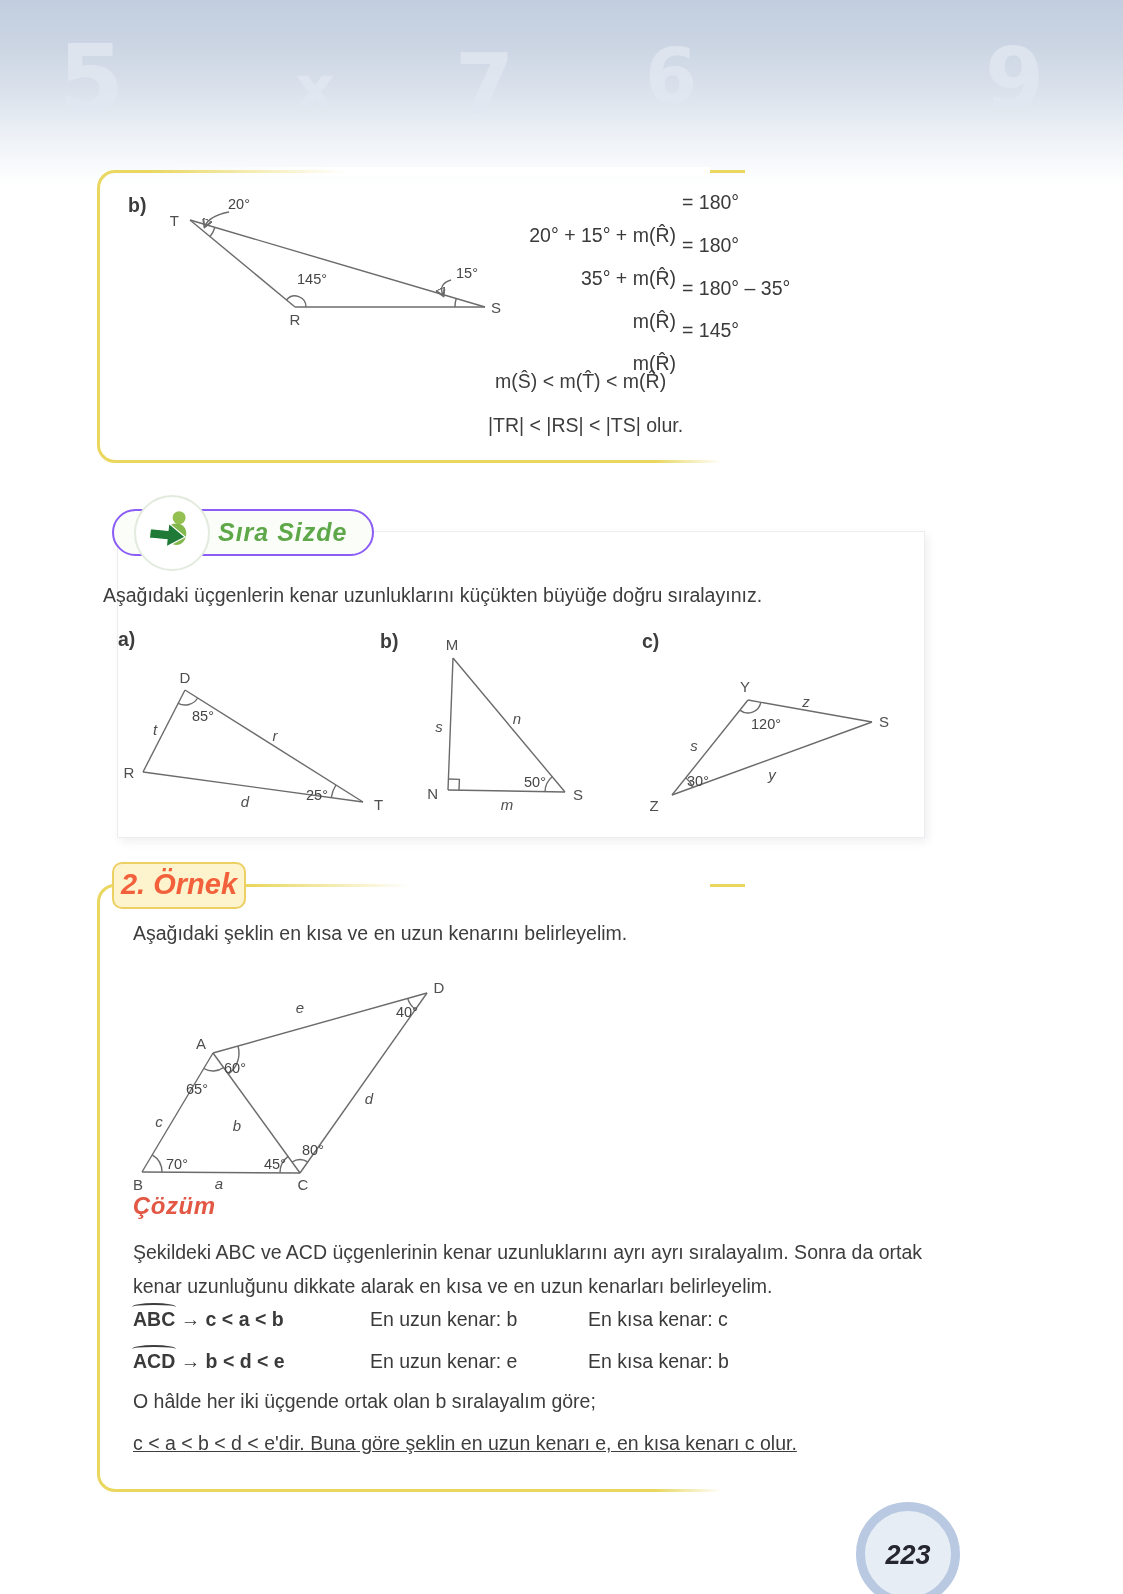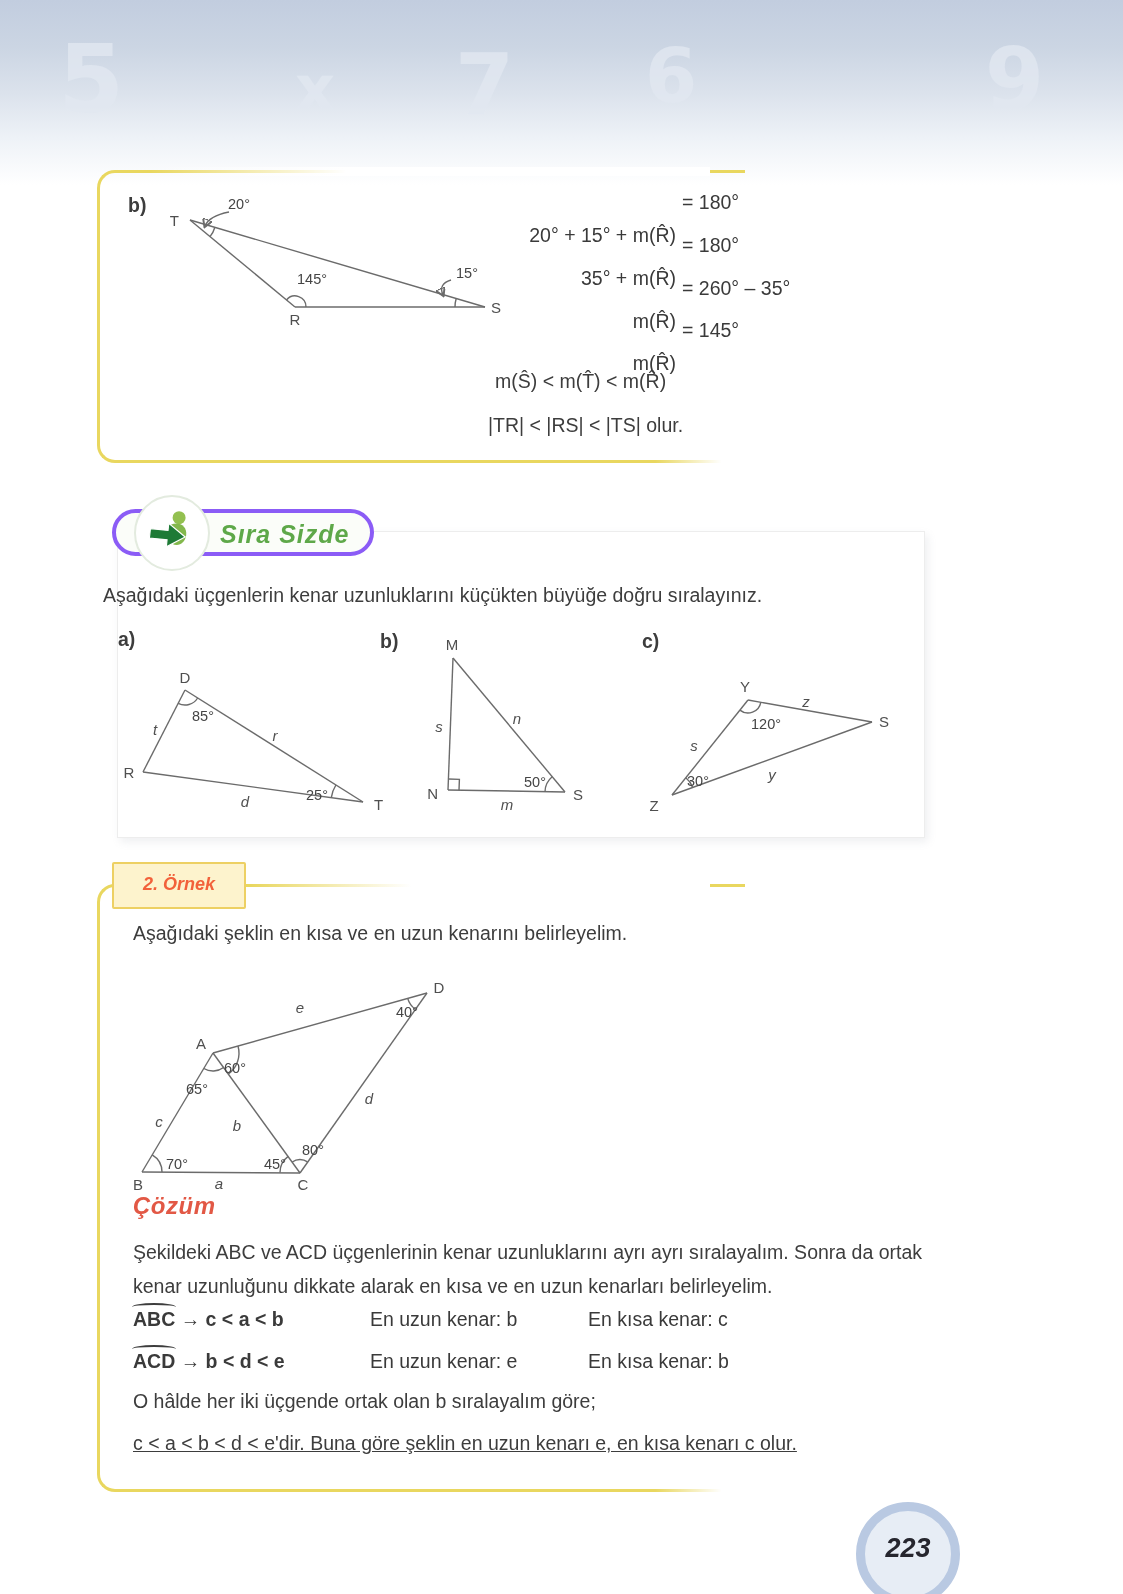--- a/index.html
+++ b/index.html
@@ -28,46 +28,46 @@
   svg.fig { position:absolute; z-index:3; overflow:visible; }
   svg.fig path, svg.fig line, svg.fig rect { stroke:#6b6b6b; stroke-width:1.4; fill:none; }
   svg.fig text { fill:#4f4f4f; font-size:15px; font-family:"Liberation Sans",sans-serif; }
   svg.fig text.ang { fill:#454545; font-size:14.5px; }
   svg.fig text.side { font-style:italic; font-size:15px; }
 
   
   .sira-panel { position:absolute; left:117px; top:531px; width:808px; height:307px;
     background:#fff; border:1px solid #ededed; box-shadow:3px 4px 8px rgba(140,150,160,.14); z-index:1; }
   .sira-pill { position:absolute; left:112px; top:509px; width:262px; height:47px;
-    border:4px solid #8b5cf6; border-radius:24px; background:#fbfdf9; z-index:4; }
+    border:2px solid #8b5cf6; border-radius:24px; background:#fbfdf9; z-index:4; }
   .sira-pill-label { display:block; padding-left:104px; line-height:42px; color:#5ea849;
     font-size:25px; font-weight:bold; font-style:italic; letter-spacing:1px; }
   .sira-circle { position:absolute; left:134px; top:495px; width:76px; height:76px;
     background:#ffffff; border:2px solid #e3ebdf; border-radius:50%; z-index:5;
     display:flex; align-items:center; justify-content:center; }
 
   
   .ornek-badge { position:absolute; left:112px; top:862px; width:134px; height:47px;
-    background:#fdf3cd; border:2.5px solid #edd063; border-radius:2px; z-index:5;
-    text-align:center; line-height:41px; color:#f2613b; font-size:18px; font-weight:bold; font-style:italic; }
+    background:#fdf3cd; border:2.5px solid #edd063; border-radius:10px; z-index:5;
+    text-align:center; line-height:41px; color:#f2613b; font-size:29px; font-weight:bold; font-style:italic; }
 
   .script-title { font-weight:bold; font-style:italic; letter-spacing:.5px; }
 
   .sol-row { position:absolute; left:133px; width:680px; height:30px; color:#3a3a3a; font-size:19.5px; z-index:3; }
   .sol-row .c1 { position:absolute; left:0;font-weight:bold; }
   .sol-row .c2 { position:absolute; left:237px; }
   .sol-row .c3 { position:absolute; left:455px; }
   .tri { position:relative; display:inline-block; }
   .tri::before { content:""; position:absolute; left:-1px; right:-1px; top:-5px; height:6px;
     border-top:2px solid #3d3d3d; border-radius:100% 100% 0 0; }
 
   
   .page-circle { position:absolute; left:856px; top:1502px; width:104px; height:104px;
     border-radius:50%; background:#e7edf5; border:9px solid #b9c9e2; z-index:4; text-align:center; }
-  .page-num { display:block; margin-top:22px; color:#26262e; font-size:27px; font-weight:bold; font-style:italic; }
+  .page-num { display:block; margin-top:29px; color:#26262e; font-size:27px; font-weight:bold; font-style:italic; }
 </style>
 </head>
 <body>
 
 <div id="canvas">
 
   <div class="header-band">
     <span class="wm" style="left:58px; top:24px; font-size:95px;">5</span>
     <span class="wm" style="left:295px; top:52px; font-size:62px;">x</span>
     <span class="wm" style="left:455px; top:36px; font-size:85px;">7</span>
@@ -110,21 +110,21 @@
   <div class="eq-row" style="top:191px;">
     <span class="eq-lhs">20° + 15° + m(R̂)</span>
     <span class="eq-rhs">= 180°</span>
   </div>
   <div class="eq-row" style="top:234px;">
     <span class="eq-lhs">35° + m(R̂)</span>
     <span class="eq-rhs">= 180°</span>
   </div>
   <div class="eq-row" style="top:277px;">
     <span class="eq-lhs">m(R̂)</span>
-    <span class="eq-rhs">= 260° – 35°</span>
+    <span class="eq-rhs">= 180° – 35°</span>
   </div>
   <div class="eq-row" style="top:319px;">
     <span class="eq-lhs">m(R̂)</span>
     <span class="eq-rhs">= 145°</span>
   </div>
   <div class="txt" style="left:495px; top:370px;">m(Ŝ) &lt; m(T̂) &lt; m(R̂)</div>
   <div class="txt" style="left:488px; top:414px;">|TR| &lt; |RS| &lt; |TS| olur.</div>
 
   <div class="sira-panel"></div>
   <div class="sira-pill">

